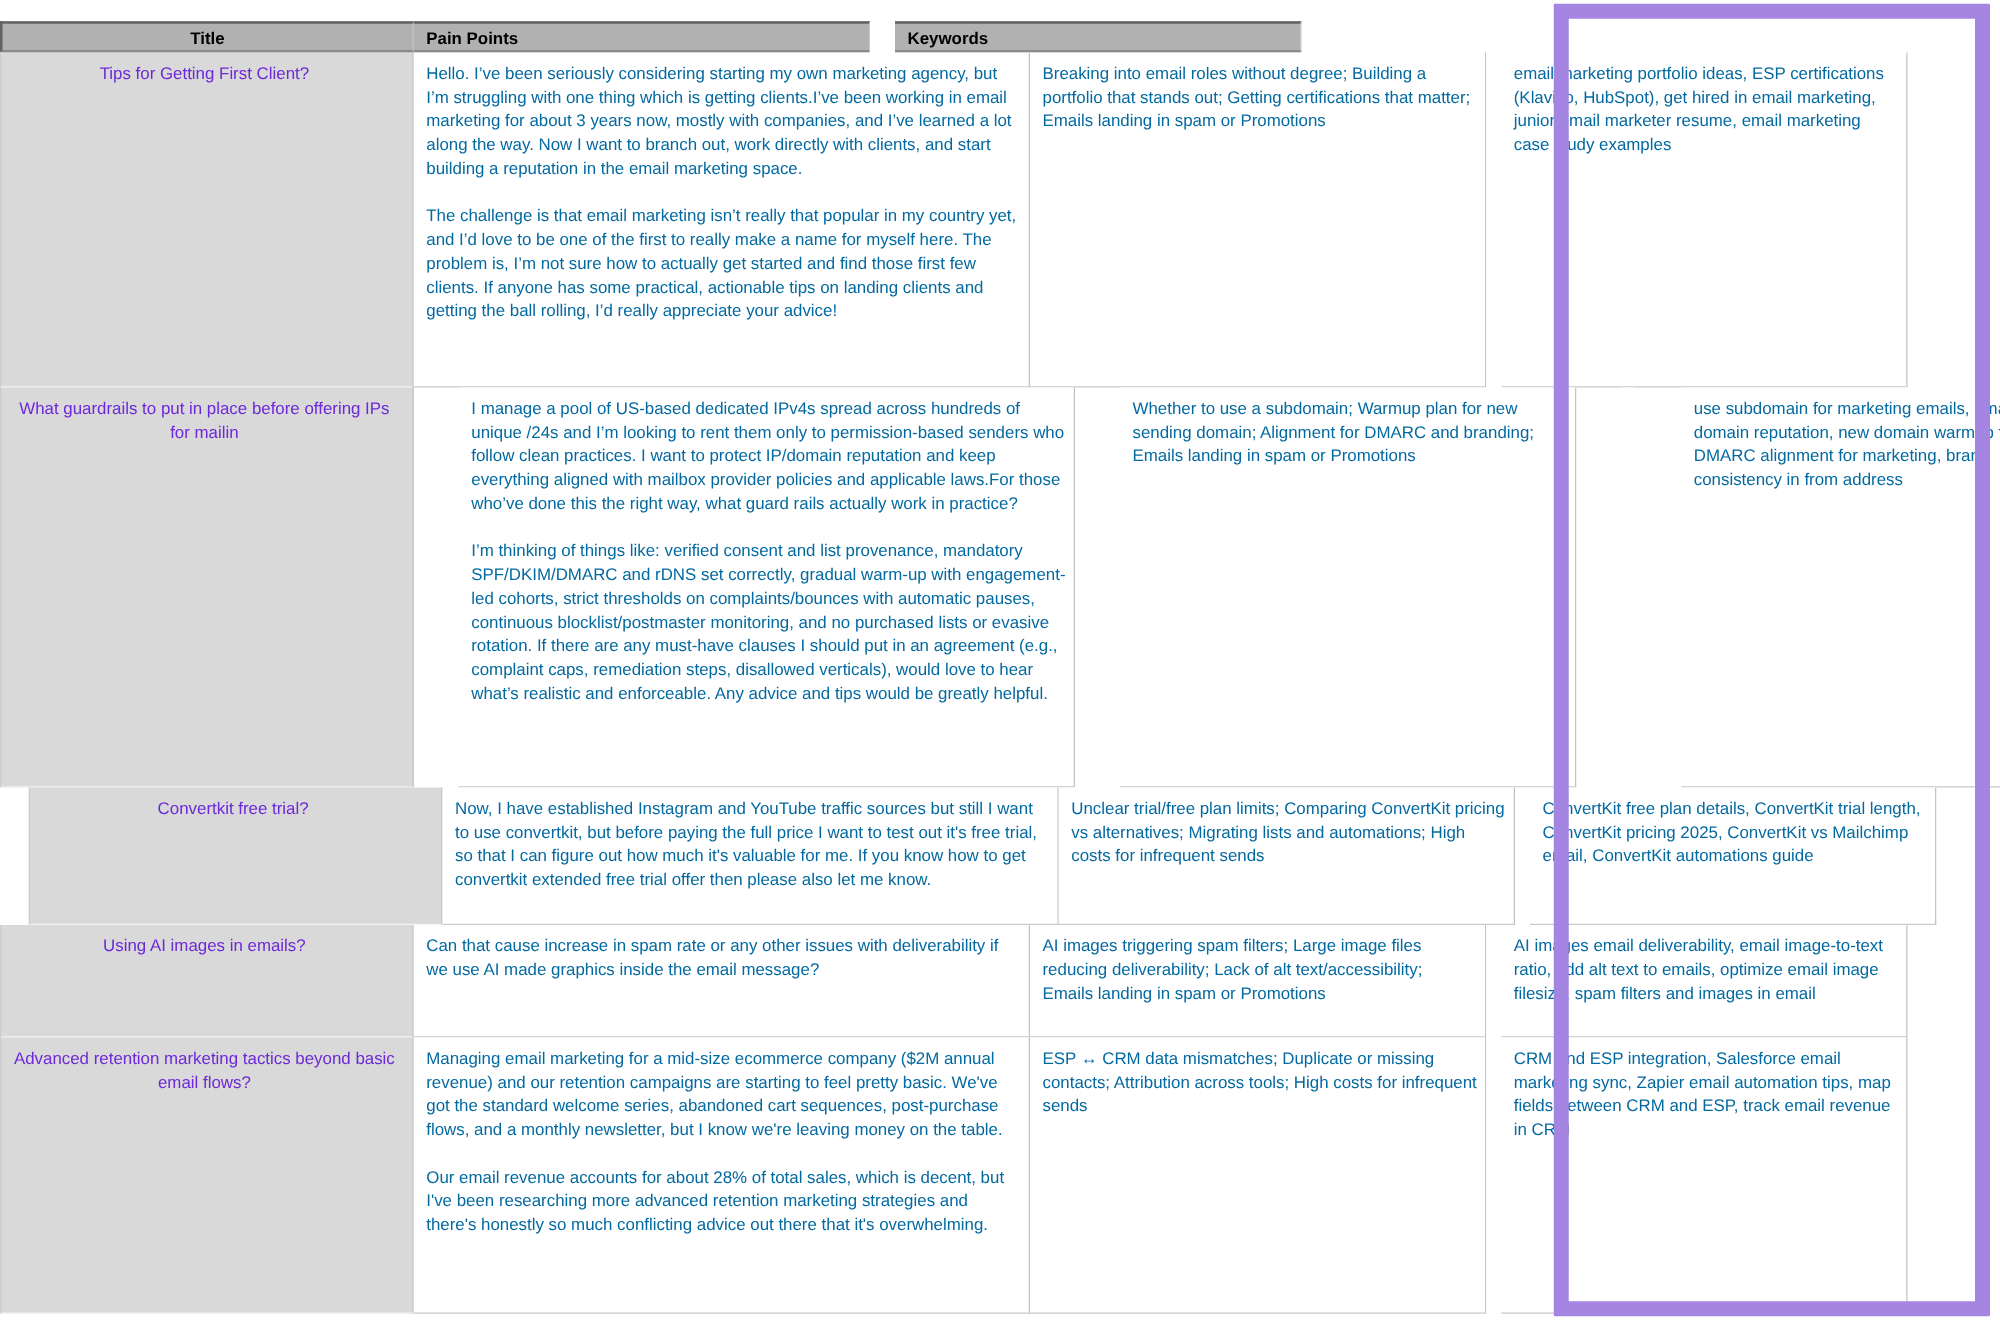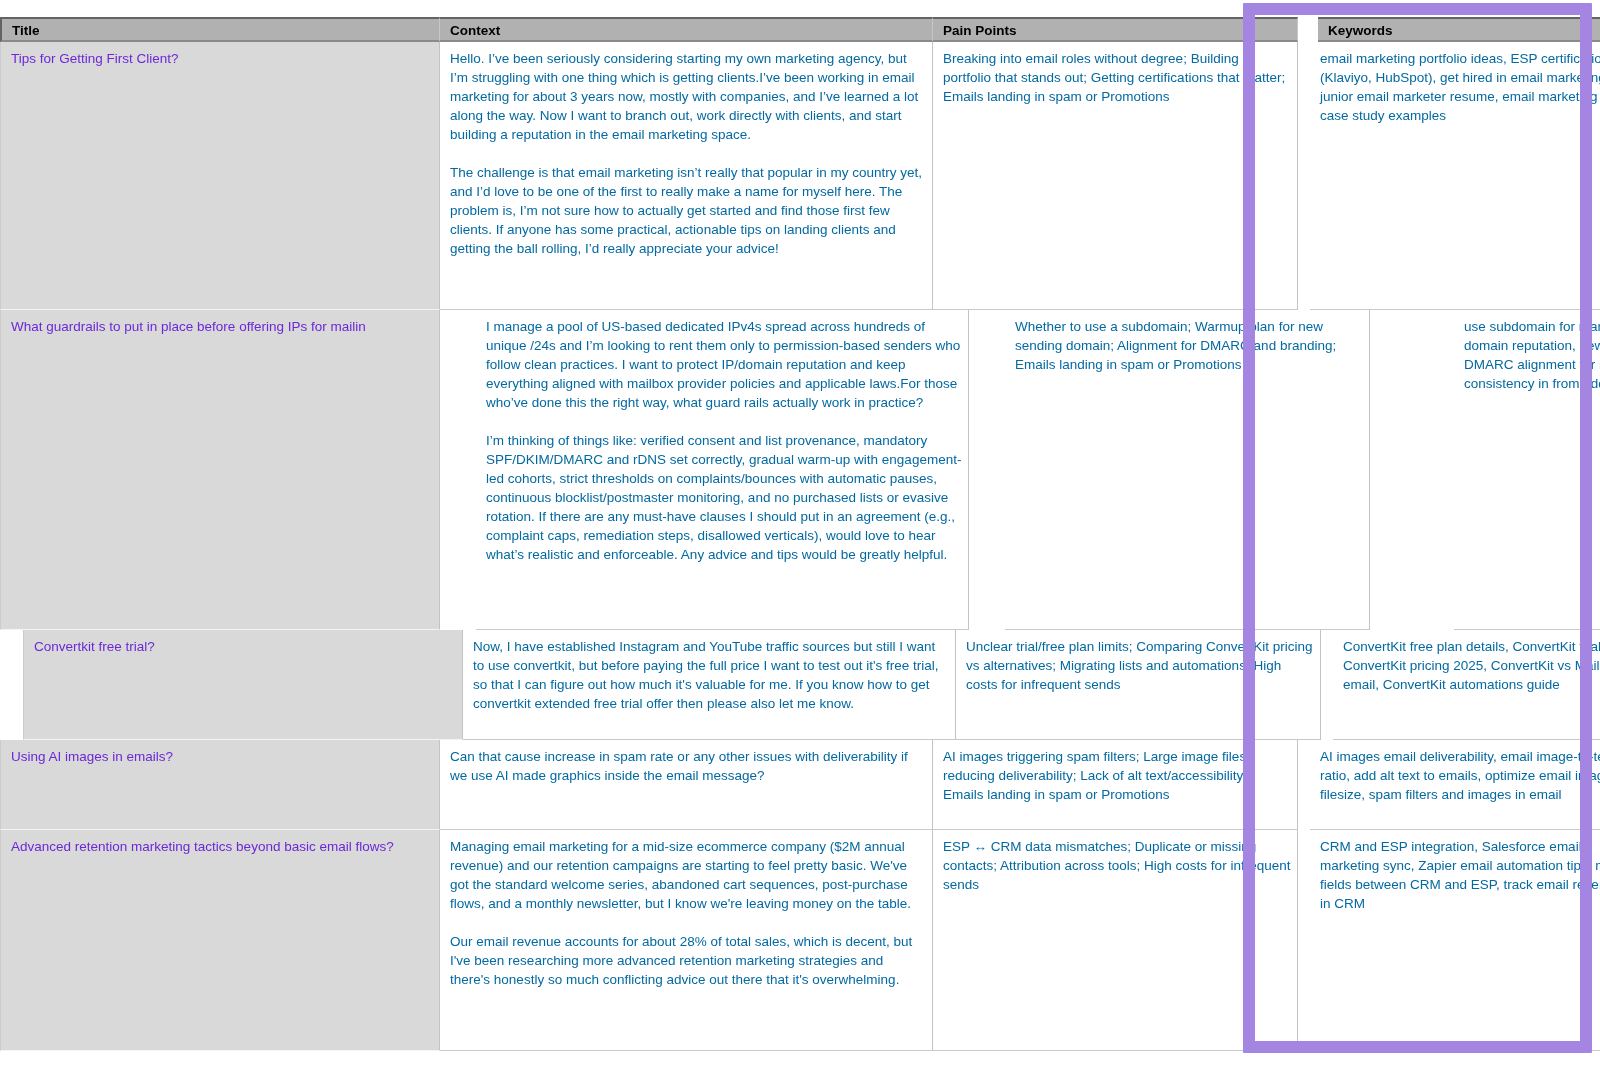--- a/index.html
+++ b/index.html
@@ -6,21 +6,21 @@
   body{
     width:1600px;height:1066px;overflow:hidden;position:relative;
     font-family:"Liberation Sans","DejaVu Sans",sans-serif;
     -webkit-font-smoothing:antialiased;
   }
   .table{
     position:absolute;left:0;top:17px;width:1592px;
   }
   .row{display:flex;}
   
-  .c1{width:440px;}
+  .c1{width:331px;text-align:center;}
   .c2{width:493px;}
   .c3{width:365px;}
   .cgap{width:12px;}
   .c4{width:325px;}
   .cell,.hcell{box-sizing:border-box;overflow:hidden;flex:none;}
   .hrow{height:25px;}
   .hcell{
     background:#b1b1b1;
     border-top:2px solid #636363;
     border-bottom:2px solid #8a8a8a;
@@ -58,21 +58,20 @@
     pointer-events:none;z-index:10;border-radius:1px;
   }
 </style>
 </head>
 <body>
 
 <div class="table">
 
   <div class="row hrow">
     <div class="hcell c1 first">Title</div>
-    <div class="hcell c2">Context</div>
     <div class="hcell c3">Pain Points</div>
     <div class="hcell cgap"></div>
     <div class="hcell c4">Keywords</div>
   </div>
 
   <div class="row r1">
     <div class="cell c1">Tips for Getting First Client?</div>
     <div class="cell c2">Hello. I’ve been seriously considering starting my own marketing agency, but I’m struggling with one thing which is getting clients.I’ve been working in email marketing for about 3 years now, mostly with companies, and I’ve learned a lot along the way. Now I want to branch out, work directly with clients, and start building a reputation in the email marketing space.
 
 The challenge is that email marketing isn’t really that popular in my country yet, and I’d love to be one of the first to really make a name for myself here. The problem is, I’m not sure how to actually get started and find those first few clients. If anyone has some practical, actionable tips on landing clients and getting the ball rolling, I’d really appreciate your advice!</div>

